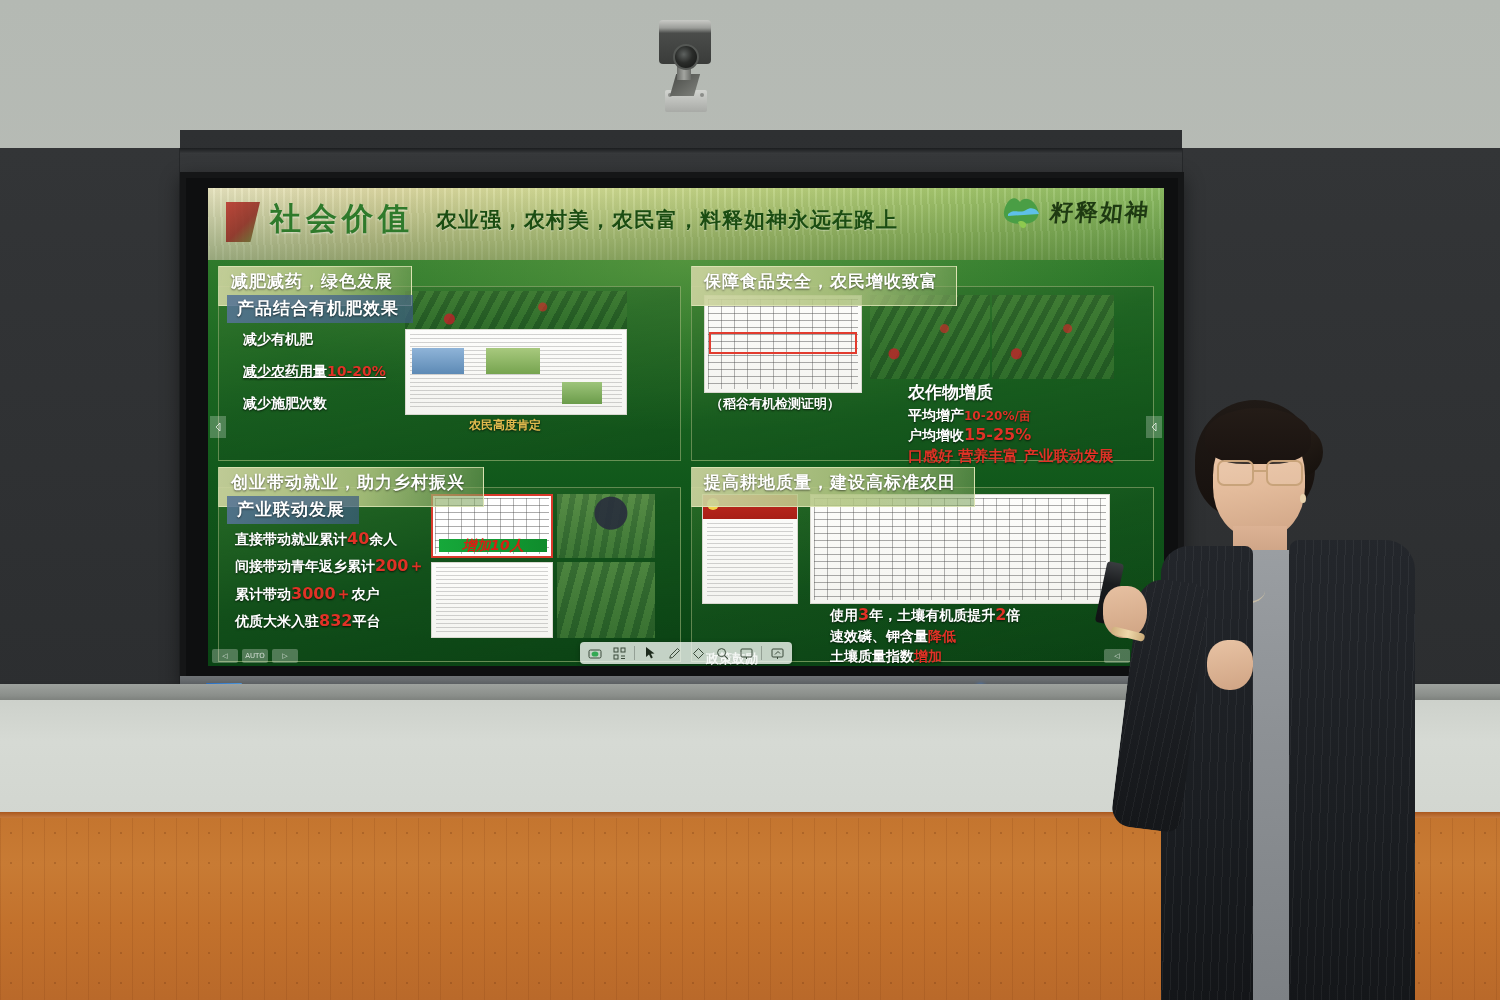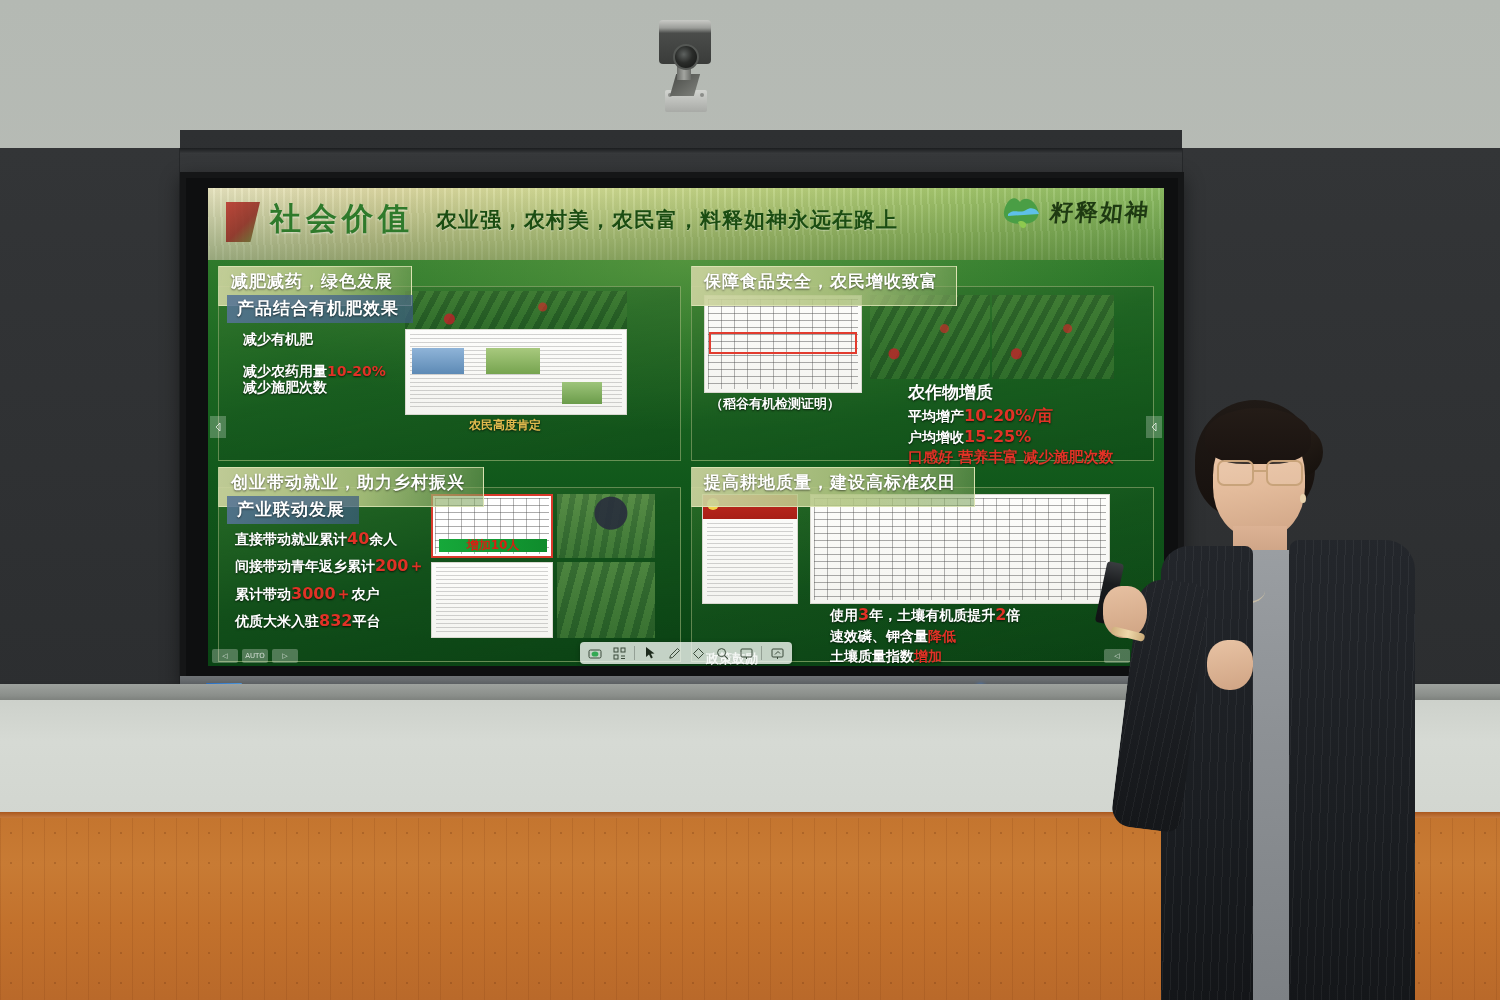--- a/index.html
+++ b/index.html
@@ -262,22 +262,23 @@
     background:
       radial-gradient(circle at 55% 30%, rgba(40,45,60,0.9) 0 16px, transparent 17px),
       repeating-linear-gradient(100deg, rgba(30,85,35,0.5) 0 6px, rgba(65,125,55,0.45) 6px 13px),
       linear-gradient(180deg, #6a9a52 0%, #3b7334 100%);
   }
   .redbox { position: absolute; border: 2px solid #e23b2e; }
   .redframe { position: absolute; border: 2px solid #d93a2c; background: #fff; }
   .greenbar {
     position: absolute; background: linear-gradient(90deg, #16a83a, #0f8c2c);
     display: flex; align-items: center; justify-content: center;
-    font-size: 12px; font-weight: 700; color: #d81f12;
+    font-size: 14px; font-weight: 700; color: #d81f12;
     font-family: "DejaVu Sans", sans-serif;
+    font-style: italic;
   }
   .gov-header {
     position: absolute; left: 0; top: 0; width: 100%; height: 22%;
     background: linear-gradient(180deg, #c22a20 0%, #a81f16 100%);
   }
   .gov-emblem {
     position: absolute; left: 4px; top: 3px; width: 12px; height: 12px;
     border-radius: 50%; background: #f2d24a;
   }
 
@@ -461,21 +462,21 @@
                   <div style="position:absolute;left:6px;top:18px;width:52px;height:26px;background:linear-gradient(180deg,#8fb4d8,#5d8ab5);"></div>
                   <div style="position:absolute;left:80px;top:18px;width:54px;height:26px;background:linear-gradient(180deg,#a8c97e,#76a44f);"></div>
                   <div style="position:absolute;left:156px;top:52px;width:40px;height:22px;background:linear-gradient(180deg,#9dc47a,#6b9c4a);"></div>
                 </div>
                 <span class="cap-gold" style="position:absolute;left:250px;top:130px;">农民高度肯定</span>
 
                 <div class="bullets" style="left:24px;top:44px;">
                   <div class="bl" style="margin-bottom:16px;">
                     <span>减少有机肥</span>
                   </div>
-                  <div class="bl" style="">
+                  <div class="bl" style="margin-bottom:16px;text-decoration:underline;">
                     <span>减少农药用量</span><span class="hl-red">10-20%</span>
                   </div>
                   <div class="bl">
                     <span>减少施肥次数</span>
                   </div>
                 </div>
               </div>
             </div>
 
             <div class="quad">
@@ -488,26 +489,26 @@
                 </div>
                 <span class="bl" style="position:absolute;left:18px;top:110px;font-size:13px;">（稻谷有机检测证明）</span>
 
                 <div class="ph ph-crop" style="left:178px;top:8px;width:120px;height:84px;"></div>
                 <div class="ph ph-crop" style="left:300px;top:8px;width:122px;height:84px;"></div>
 
 
                 <div class="bullets" style="left:216px;top:96px;text-align:left;">
                   <div class="bl" style="font-size:17px;margin-bottom:4px;">农作物增质</div>
                   <div class="bl" style="margin-bottom:3px;">
-                    <span>平均增产</span><span class="hl-red" style="font-size:16px;">10-20%/亩</span>
+                    <span>平均增产</span><span class="hl-red" style="font-size:12px;">10-20%/亩</span>
                   </div>
                   <div class="bl" style="margin-bottom:3px;">
                     <span>户均增收</span><span class="hl-red" style="font-size:16px;">15-25%</span>
                   </div>
-                  <div class="bl hl-red" style="font-size:15px;">口感好 营养丰富 减少施肥次数</div>
+                  <div class="bl hl-red" style="font-size:15px;">口感好 营养丰富 产业联动发展</div>
                 </div>
               </div>
             </div>
 
             <div class="quad">
               <span class="quad-head">创业带动就业，助力乡村振兴</span>
               <div class="quad-panel">
                 <span class="sub-head">产业联动发展</span>
 
                 <div class="redframe" style="left:212px;top:6px;width:122px;height:64px;">

